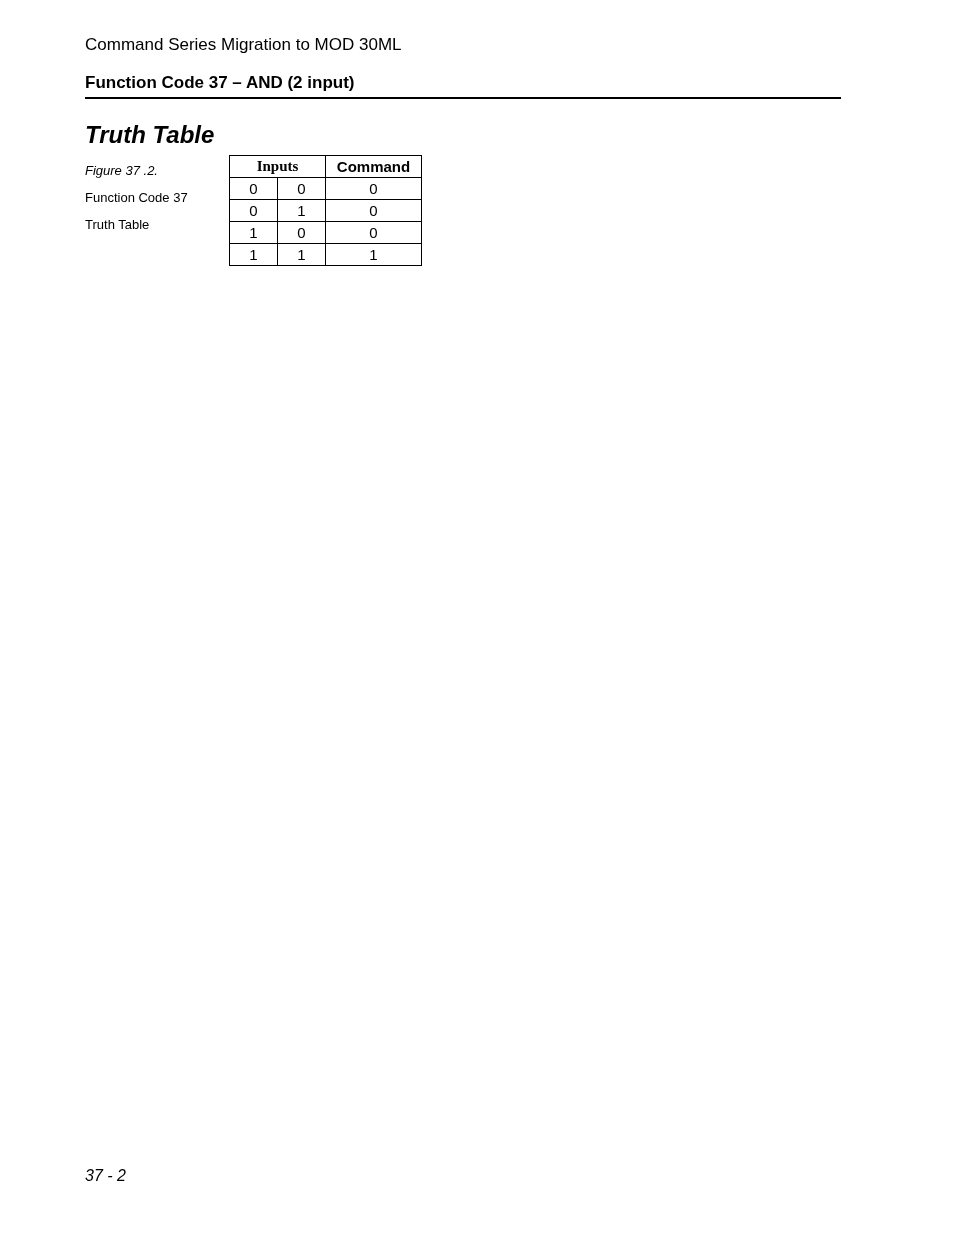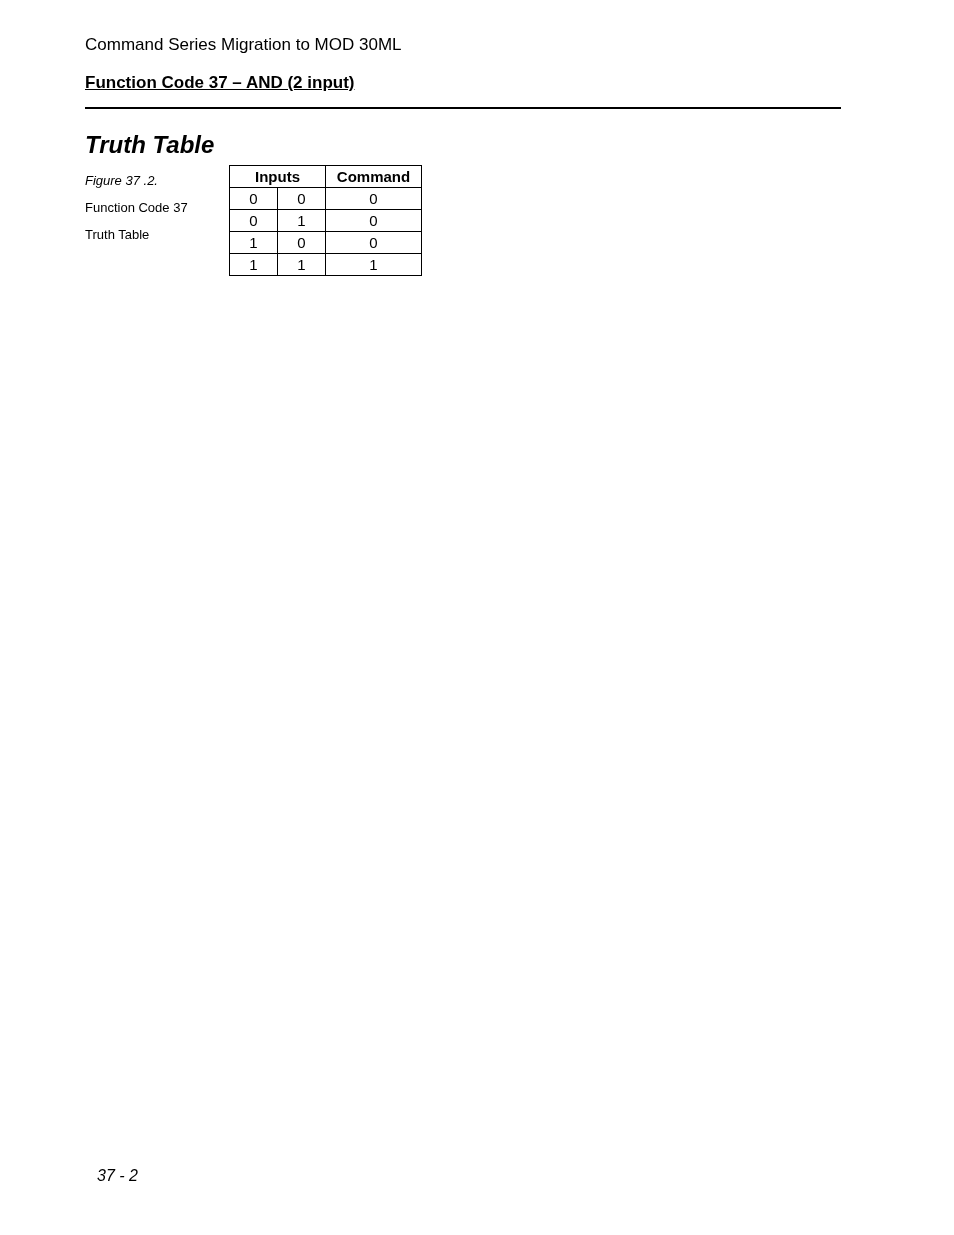--- a/index.html
+++ b/index.html
@@ -20,22 +20,21 @@
     position: relative;
   }
   .running-head {
     font-size: 17px;
     font-weight: normal;
     margin-bottom: 18px;
   }
   .page-title {
     font-size: 17px;
     font-weight: bold;
-    margin-bottom: 14px;
-    text-decoration: underline;
+    margin-bottom: 4px;
   }
   .rule {
     border: none;
     border-top: 2px solid #000;
     margin: 0;
   }
   .section-heading {
     font-size: 24px;
     font-style: italic;
     font-weight: bold;
@@ -72,29 +71,28 @@
     border: 1px solid #000;
     text-align: center;
     padding: 2px 0;
   }
   table.truth th {
     font-weight: bold;
   }
   table.truth td {
     font-weight: normal;
   }
-  .col-s { width: 95px; }
+  .col-s { width: 95px; font-family: Liberation Serif, serif; }
   .col-n { width: 95px; }
   .footer {
     position: absolute;
     left: 85px;
     bottom: 50px;
     font-size: 16px;
     font-style: italic;
-    margin-left: 12px;
   }
 </style>
 </head>
 <body>
 
 <div class="page">
   <div class="running-head">Command Series Migration to MOD 30ML</div>
   <div class="page-title">Function Code 37 – AND (2 input)</div>
   <hr class="rule">
   <div class="section-heading">Truth Table</div>

